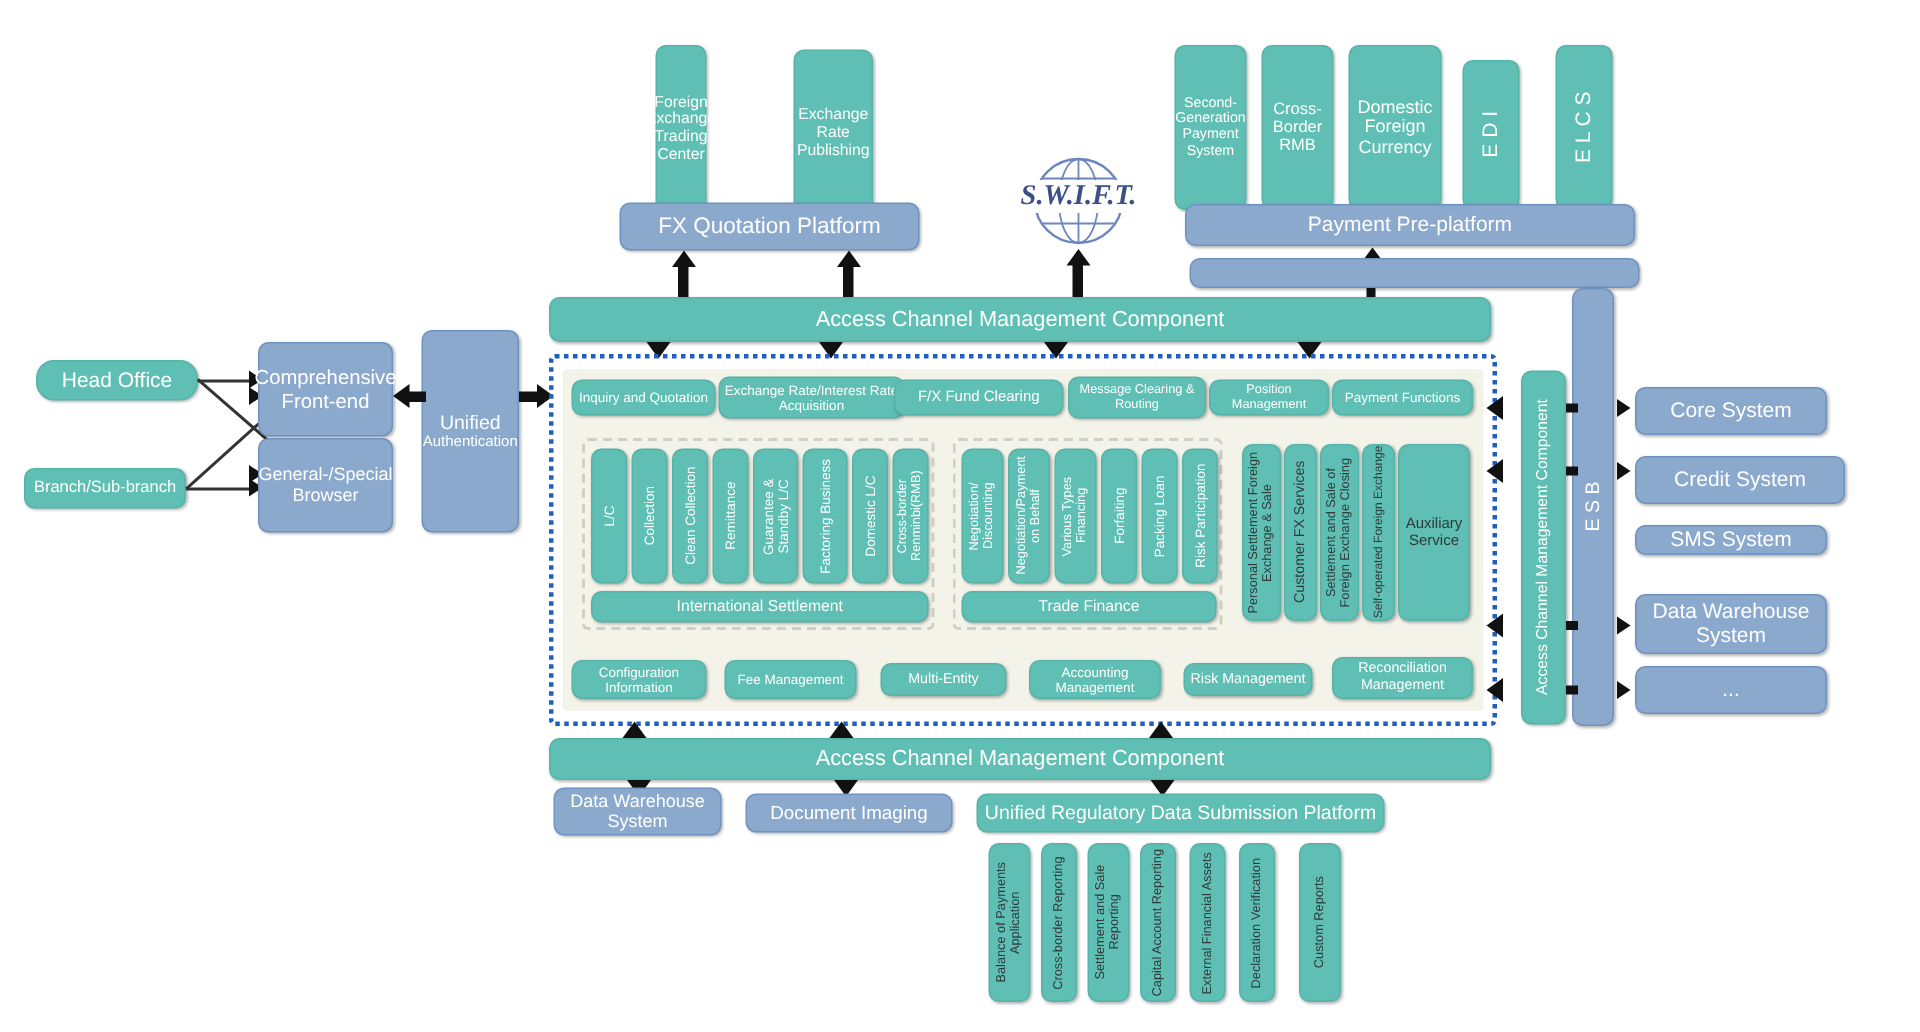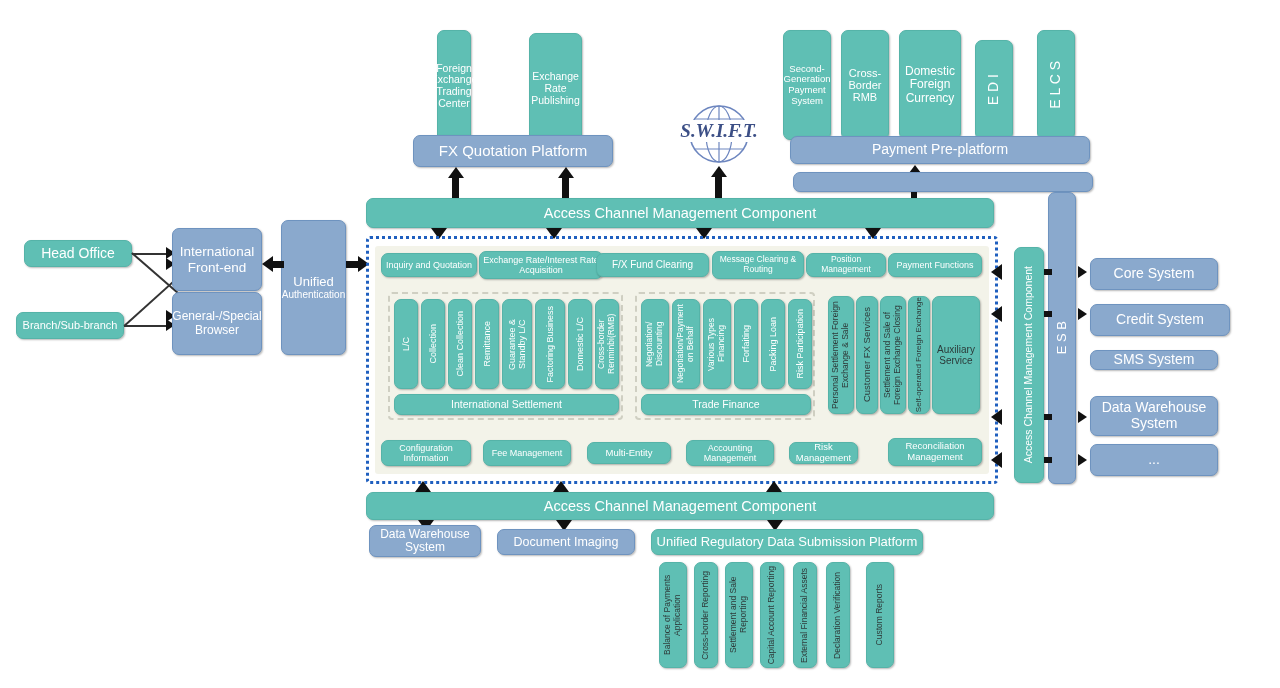--- a/index.html
+++ b/index.html
@@ -100,38 +100,38 @@
 
   <div class="box teal" style="left:366px;top:198px;width:628px;height:30px;font-size:14.5px;">
     <span>Access Channel Management Component</span>
   </div>
 
   <div class="ah ah-down" style="left:431px;top:228px;"></div>
   <div class="ah ah-down" style="left:546px;top:228px;"></div>
   <div class="ah ah-down" style="left:696px;top:228px;"></div>
   <div class="ah ah-down" style="left:865px;top:228px;"></div>
 
-  <div class="box teal" style="left:24px;top:240px;width:108px;height:27px;font-size:14px;">
+  <div class="box teal" style="left:24px;top:240px;width:108px;height:27px;font-size:14px;border-radius:12px;">
     <span>Head Office</span>
   </div>
   <div class="box teal" style="left:16px;top:312px;width:108px;height:27px;font-size:11px;">
     <span>Branch/Sub-branch</span>
   </div>
 
   <div class="thinline" style="left:132px;top:253px;width:40px;"></div>
   <div class="ah ah-sm-right" style="left:166px;top:247px;"></div>
   <div class="thinline" style="left:132px;top:252px;width:90px;transform:rotate(41deg);"></div>
   <div class="ah ah-sm-right" style="left:166px;top:310px;"></div>
   <div class="thinline" style="left:124px;top:325px;width:48px;"></div>
   <div class="ah ah-sm-right" style="left:166px;top:319px;"></div>
   <div class="thinline" style="left:124px;top:325px;width:92px;transform:rotate(-42deg);"></div>
   <div class="ah ah-sm-right" style="left:166px;top:258px;"></div>
 
   <div class="box blue" style="left:172px;top:228px;width:90px;height:63px;font-size:13.5px;padding:0 3px;">
-    <span>International Front-end</span>
+    <span>Comprehensive Front-end</span>
   </div>
   <div class="box blue" style="left:172px;top:292px;width:90px;height:63px;font-size:12px;padding:0 3px;">
     <span>General-/Special Browser</span>
   </div>
 
   <div class="box blue" style="left:281px;top:220px;width:65px;height:135px;font-size:11px;flex-direction:column;padding:0 2px;">
     <span style="font-size:13px;">Unified</span>
     <span style="font-size:10px;">Authentication</span>
   </div>
 
@@ -242,21 +242,21 @@
     </div>
   <div class="box teal" style="left:483px;top:440px;width:88px;height:26px;font-size:9px;padding:0 2px;">
     <span>Fee Management</span>
     </div>
   <div class="box teal" style="left:587px;top:442px;width:84px;height:22px;font-size:9.5px;padding:0 2px;">
     <span>Multi-Entity</span>
     </div>
   <div class="box teal" style="left:686px;top:440px;width:88px;height:26px;font-size:9px;padding:0 2px;">
     <span>Accounting Management</span>
     </div>
-  <div class="box teal" style="left:789px;top:442px;width:69px;height:22px;font-size:9.5px;padding:0 2px;">
+  <div class="box teal" style="left:789px;top:442px;width:86px;height:22px;font-size:9.5px;padding:0 2px;">
     <span>Risk Management</span>
     </div>
   <div class="box teal" style="left:888px;top:438px;width:94px;height:28px;font-size:9.5px;padding:0 2px;">
     <span>Reconciliation Management</span>
     </div>
 
   <div class="box teal" style="left:1014px;top:247px;width:30px;height:236px;font-size:10.5px;">
     <span class="vert">Access Channel Management Component</span>
   </div>
   <div class="box blue" style="left:1048px;top:192px;width:28px;height:292px;font-size:13px;">

